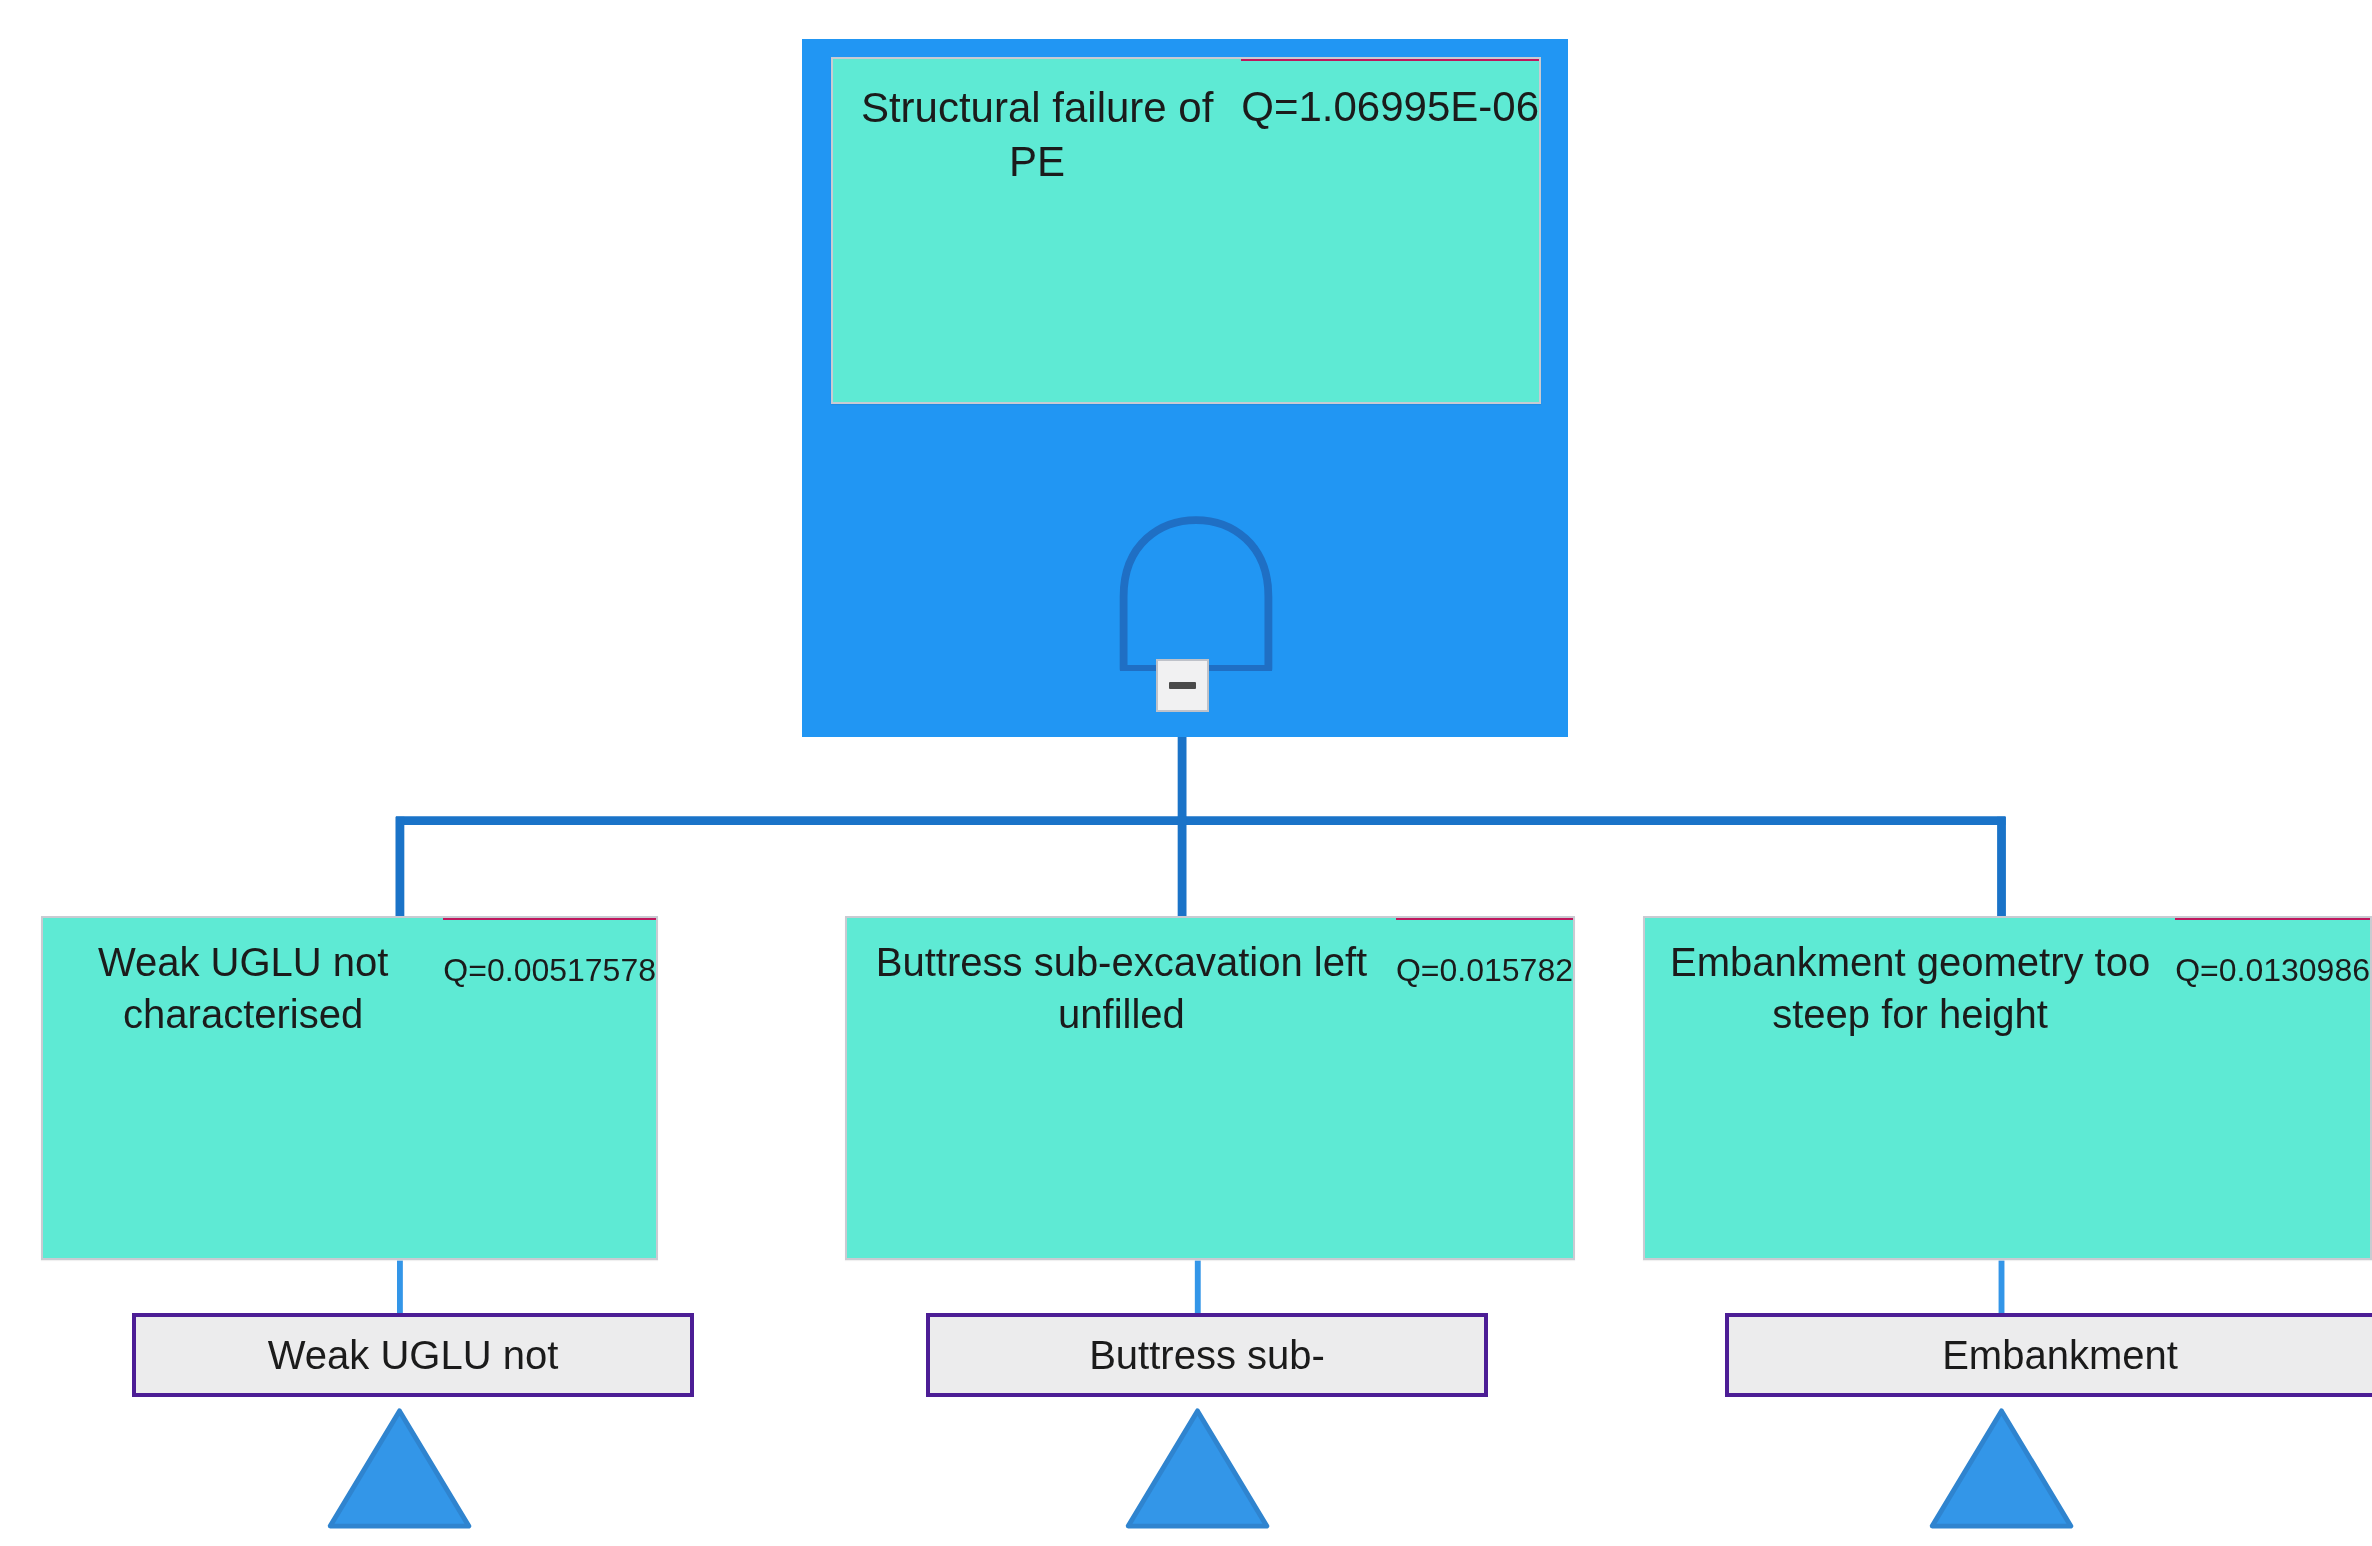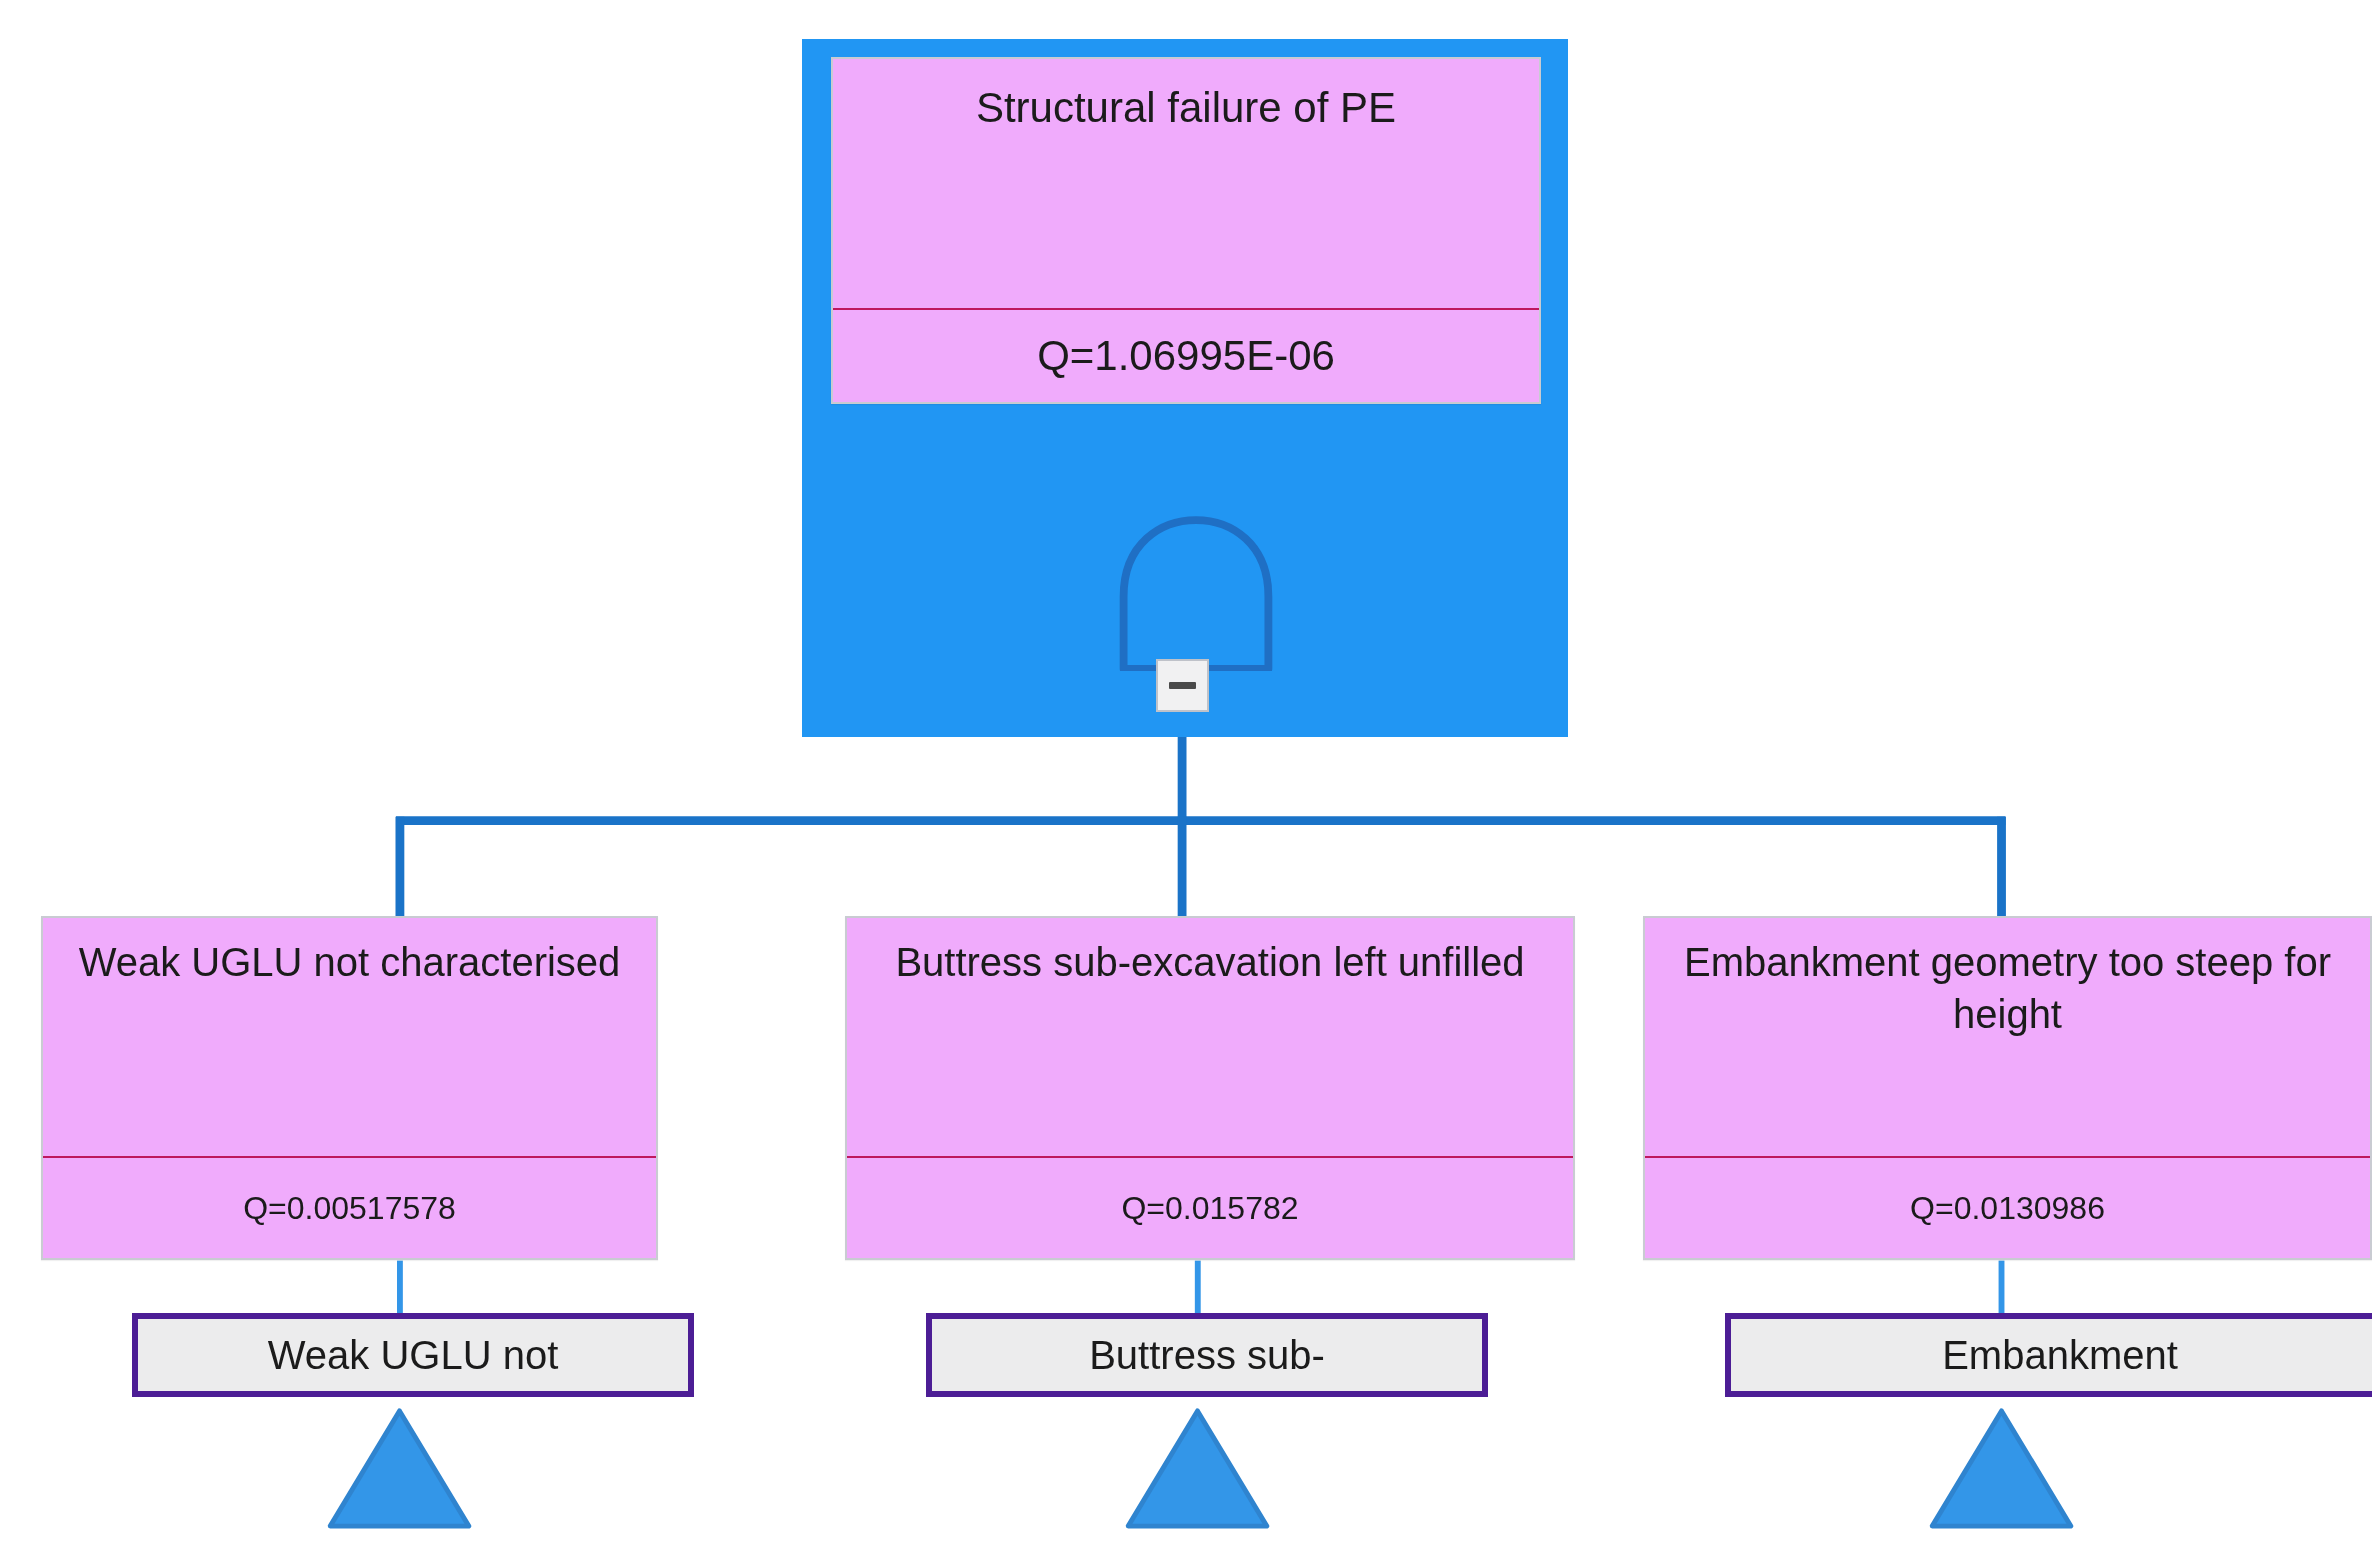--- a/index.html
+++ b/index.html
@@ -9,24 +9,24 @@
     -webkit-font-smoothing:antialiased;
   }
   #canvas{position:absolute;left:0;top:0;width:2373px;height:1547px;}
 
   
   #wires{position:absolute;left:0;top:0;width:2373px;height:1547px;}
 
   
   .event-box{
     position:absolute;
-    background:#f0abfc;
+    background:#5eead4;
     border:2px solid #c9cbd2;
     box-sizing:border-box;
-    display:flex;flex-direction:column;
+    display:flex;flex-direction:row;
     box-shadow:0 1px 1px rgba(0,0,0,.06);
   }
   .event-desc{
     flex:1 1 auto;
     display:flex;align-items:flex-start;justify-content:center;
     text-align:center;
     padding:17.6px 21.6px 0 21.6px;
     color:#1b1b1b;
     line-height:1.30;
     font-weight:400;
@@ -78,21 +78,21 @@
   .child-box .event-desc{font-size:40px;}
   .child-box .event-q{height:100px;font-size:32px;}
 
   #child-0{left:41px;width:617px;}
   #child-1{left:845px;width:730px;}
   #child-2{left:1643px;width:729px;}
 
   
   .transfer-label{
     position:absolute;top:1313px;height:84px;
-    background:#ececed;border:6px solid #4c1d95;box-sizing:border-box;
+    background:#ececed;border:4px solid #4c1d95;box-sizing:border-box;
     display:flex;align-items:center;justify-content:center;
     font-size:40px;color:#1b1b1b;
   }
   #transfer-label-0{left:132px;width:562px;}
   #transfer-label-1{left:926px;width:562px;}
   #transfer-label-2{left:1725px;width:670px;}
 
   .transfer-triangle{position:absolute;top:1407px;width:147px;height:123px;}
 </style>
 </head>

